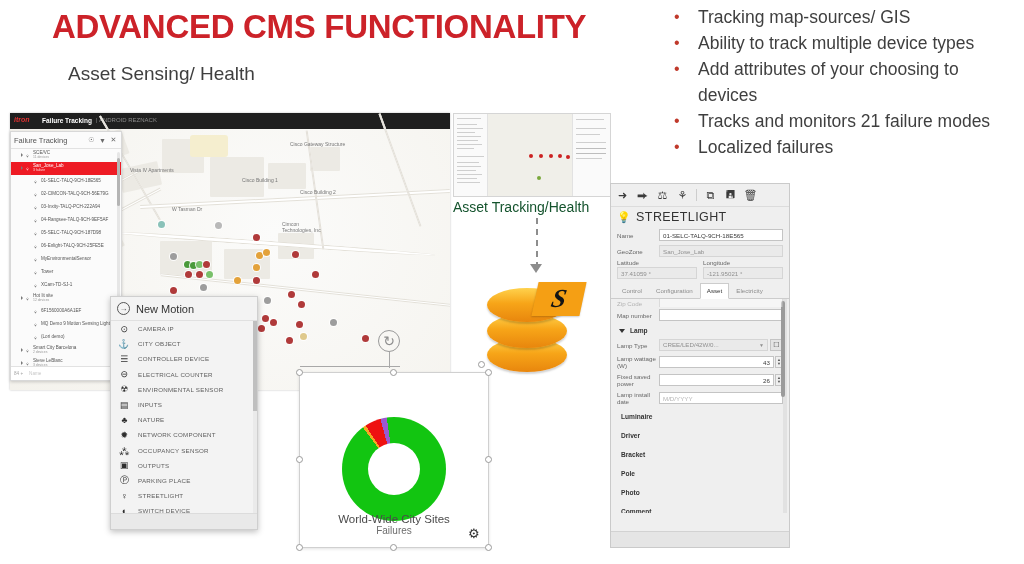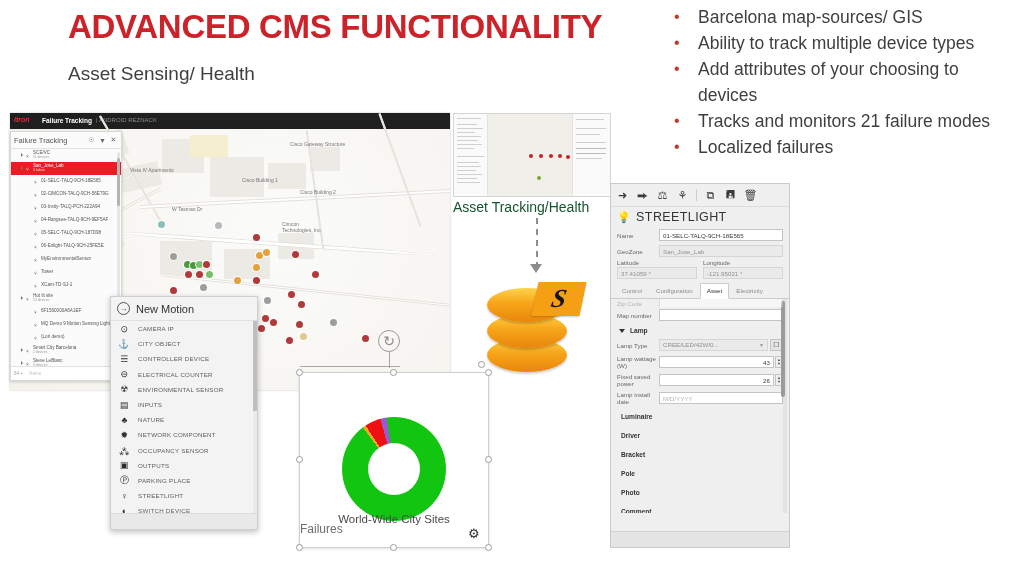--- a/index.html
+++ b/index.html
@@ -6,21 +6,21 @@
   html, body { margin:0; padding:0; }
   body {
     width:1024px; height:564px; position:relative;
     background:#ffffff;
     font-family:"Liberation Sans", sans-serif;
     overflow:hidden;
   }
 
   
   #slide-title {
-    position:absolute; left:68px; top:8px;
+    position:absolute; left:52px; top:8px;
     font-size:33px; font-weight:bold; color:#cc2229;
     letter-spacing:-0.3px; white-space:nowrap;
   }
   #slide-subtitle {
     position:absolute; left:68px; top:63px;
     font-size:19px; color:#3f3f3f;
   }
 
   
   #bullets {
@@ -242,22 +242,22 @@
   #donut { width:104px; height:104px; border-radius:50%; }
   #donut-hole {
     position:absolute; left:26px; top:26px; width:52px; height:52px;
     background:#fff; border-radius:50%;
   }
   #chart-title {
     position:absolute; left:0; bottom:22px; width:100%; text-align:center;
     font-size:11.5px; color:#4a4a4a;
   }
   #chart-subtitle {
-    position:absolute; left:0; bottom:11px; width:100%; 
-    font-size:12px; color:#6d6d6d;
+    position:absolute; left:0; bottom:11px; width:100%; text-align:center;
+    font-size:10px; color:#6d6d6d;
   }
   #chart-gear {
     position:absolute; right:7px; bottom:7px; width:13px; height:13px;
     font-size:13px; color:#333; line-height:13px;
   }
   #refresh-badge {
     position:absolute; left:378px; top:330px; width:22px; height:22px;
     border:1.6px solid #9a9a9a; border-radius:50%;
     display:flex; align-items:center; justify-content:center;
     font-size:14px; color:#8d8d8d;
@@ -351,21 +351,21 @@
 </style>
 </head>
 <body>
 
 <div id="slide-title">ADVANCED CMS FUNCTIONALITY</div>
 <div id="slide-subtitle">Asset Sensing/ Health</div>
 
 <div id="bullets">
   <div class="bullet-row">
     <span class="bullet-dot">•</span>
-    <span class="bullet-text">Barcelona map-sources/ GIS</span>
+    <span class="bullet-text">Tracking map-sources/ GIS</span>
   </div>
   <div class="bullet-row">
     <span class="bullet-dot">•</span>
     <span class="bullet-text">Ability to track multiple device types</span>
   </div>
   <div class="bullet-row">
     <span class="bullet-dot">•</span>
     <span class="bullet-text">Add attributes of your choosing to devices</span>
   </div>
   <div class="bullet-row">

